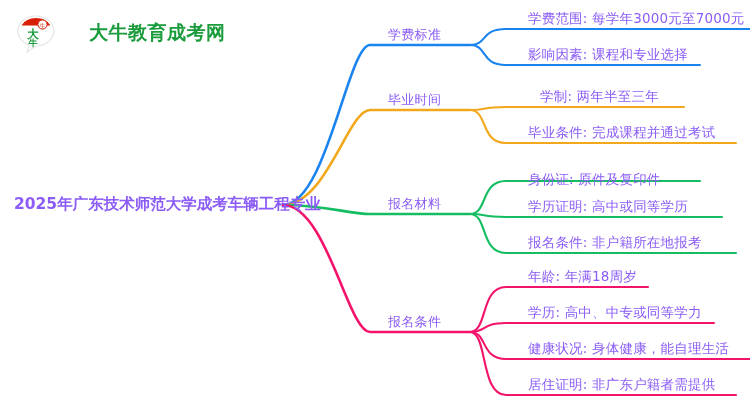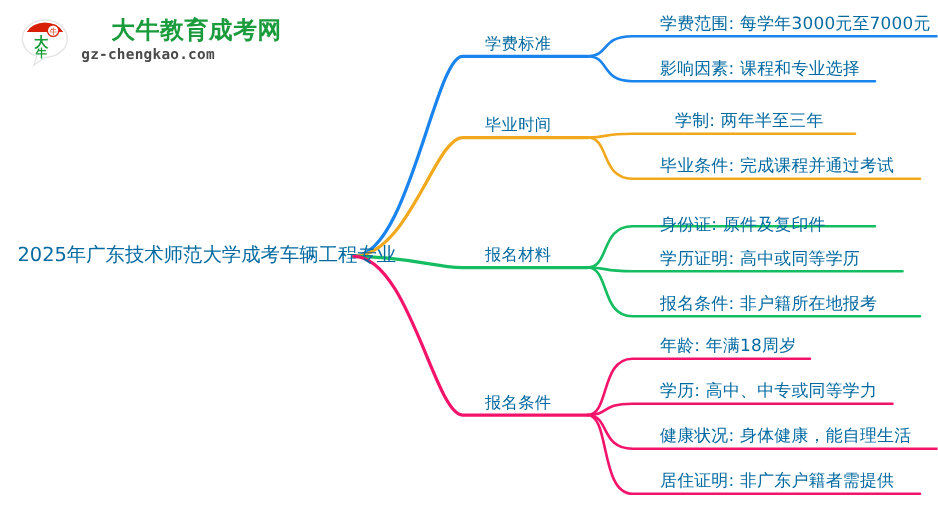--- a/index.html
+++ b/index.html
@@ -67,26 +67,26 @@
     color: #4a4a4a;
     letter-spacing: 0.2px;
     white-space: nowrap;
     font-family: "DejaVu Sans Mono", "Liberation Mono", monospace;
   }
 
   
   .node-text {
     position: absolute;
     white-space: nowrap;
-    color: #0369a1;
+    color: #8b5cf6;
     font-family: "DejaVu Sans", "Liberation Sans", sans-serif;
   }
   .root-label {
     font-size: 15.5px;
-    font-weight: normal;
+    font-weight: bold;
     left: 14px;
     top: 194px;
     letter-spacing: 0px;
   }
   .branch-label {
     font-size: 13px;
     letter-spacing: 0.3px;
   }
   .leaf-label {
     font-size: 13.5px;
@@ -104,21 +104,20 @@
         <path d="M4 19 A18 15 0 1 1 22 36 L13 42 L15.5 35 A18 15 0 0 1 4 19 Z" fill="#ffffff" stroke="#e6e6e6" stroke-width="1.2"></path>
         <path d="M7.5 15.5 A16 13 0 0 1 36.5 15.5 Z" fill="#d81e06"></path>
         <circle cx="28.5" cy="14.5" r="4.6" fill="#ffffff" stroke="#d81e06" stroke-width="1"></circle>
         <text x="28.5" y="17.6" font-size="6" fill="#d81e06" text-anchor="middle" font-family="DejaVu Sans, sans-serif">牛</text>
         <text x="19" y="27.5" font-size="11.5" fill="#1a9b3c" text-anchor="middle" font-weight="bold" font-family="DejaVu Sans, sans-serif">大</text>
         <text x="19" y="35.5" font-size="9" fill="#1a9b3c" text-anchor="middle" font-weight="bold" font-family="DejaVu Sans, sans-serif">牛</text>
       </svg>
     </div>
     <div class="logo-text-wrap">
       <div class="logo-title">大牛教育成考网</div>
-      <div class="logo-sub">gz-chengkao.com</div>
     </div>
   </div>
 
   <svg id="edges-svg">
       <path d="M 283 205 C 326.5 205, 348 45, 370 45
         L 470 45" fill="none" stroke="#1a84ee" stroke-width="2.6" stroke-linecap="round"></path>
       <path d="M 470 45 C 488 45, 480 29, 506 29
           L 750 29" fill="none" stroke="#1a84ee" stroke-width="2.1" stroke-linecap="round"></path>
       <path d="M 470 45 C 488 45, 480 65, 506 65
           L 700 65" fill="none" stroke="#1a84ee" stroke-width="2.1" stroke-linecap="round"></path>

